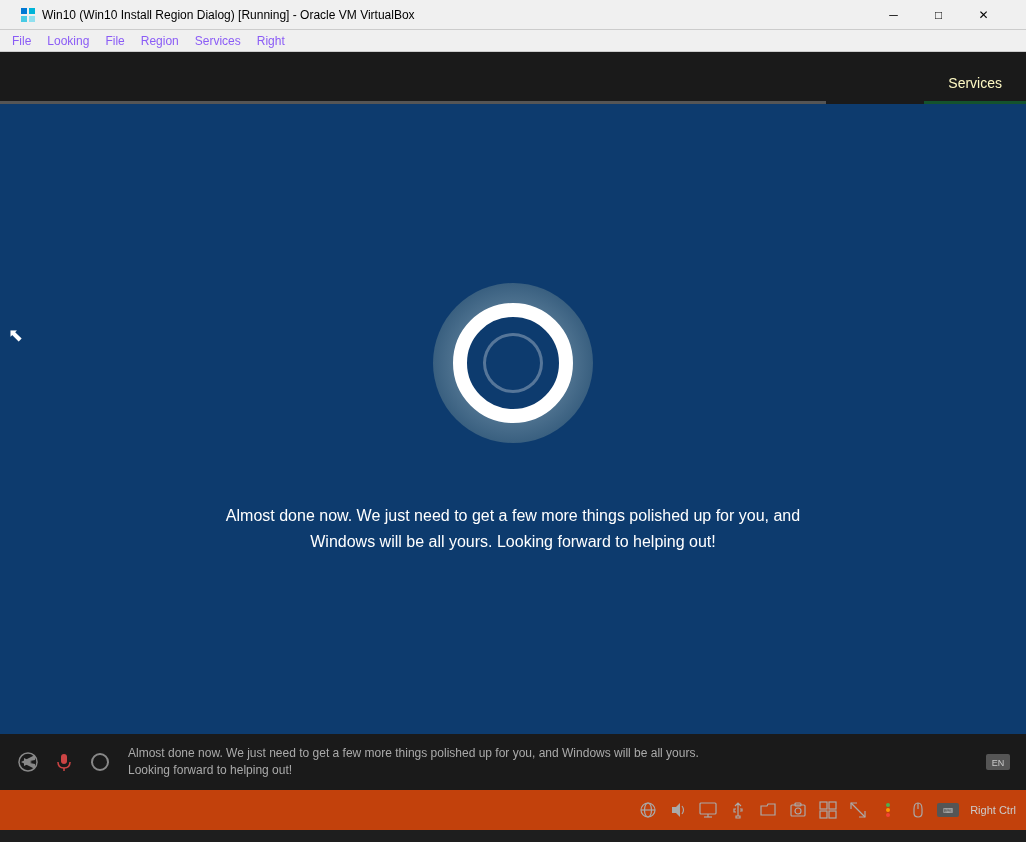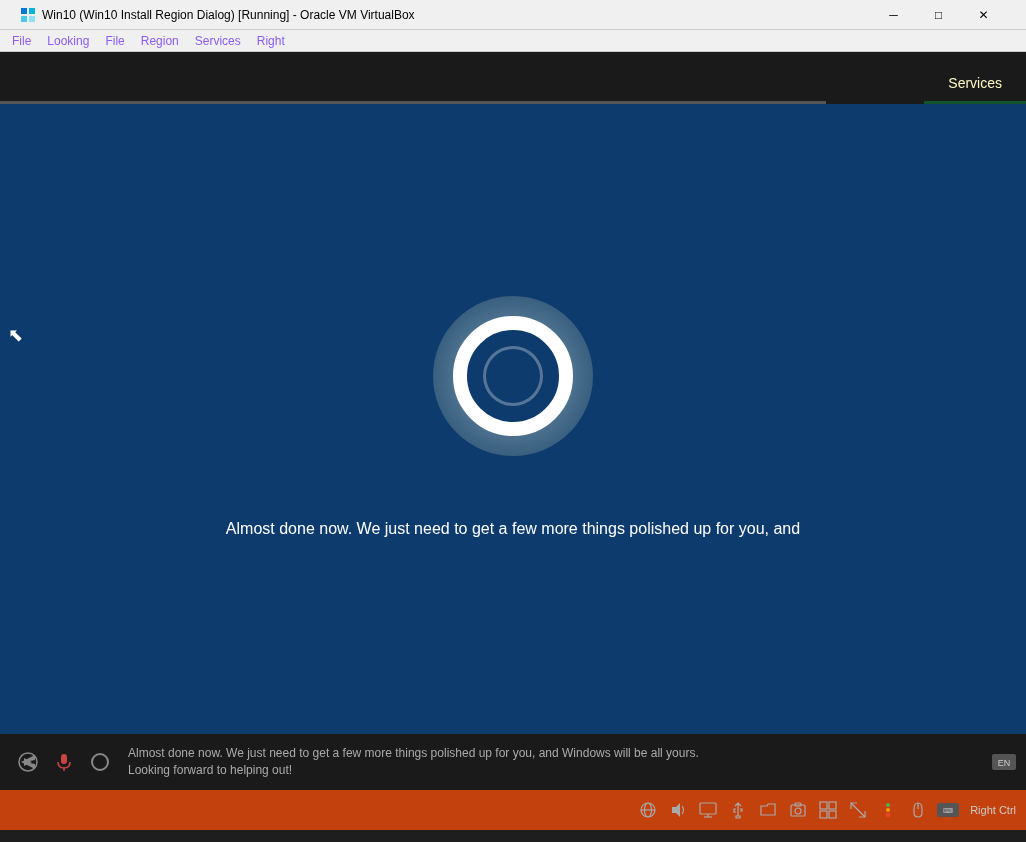--- a/index.html
+++ b/index.html
@@ -166,21 +166,21 @@
       color: #aaa;
       font-size: 12px;
       line-height: 1.4;
       padding: 0 10px;
     }
     #keyboard-indicator {
       width: 36px;
       height: 56px;
       display: flex;
       align-items: center;
-      justify-content: flex-end;
+      justify-content: center;
       flex-shrink: 0;
     }
 
     
     #taskbar {
       width: 1026px;
       height: 40px;
       background: #c2410c;
       display: flex;
       align-items: center;
@@ -264,20 +264,21 @@
   <div id="cortana-container">
     <div id="cortana-outer">
       <div id="cortana-ring">
         <div id="cortana-inner"></div>
       </div>
     </div>
   </div>
 
   <div id="setup-text">
     <span>Almost done now. We just need to get a few more things polished up for you, and</span><br>
+    <span>Windows will be all yours. Looking forward to helping out!</span>
   </div>
 </div>
 
 <div id="statusbar">
 
   <div class="status-icon">
     <svg width="22" height="22" viewBox="0 0 22 22">
       <path d="M4 18 L18 11 L4 4 L4 9 L14 11 L4 13 Z" fill="#888" transform="rotate(180,11,11)"></path>
       <circle cx="11" cy="11" r="9" fill="none" stroke="#888" stroke-width="1.5"></circle>
       <path d="M7 7 L7 15 L15 11 Z" fill="#888"></path>

